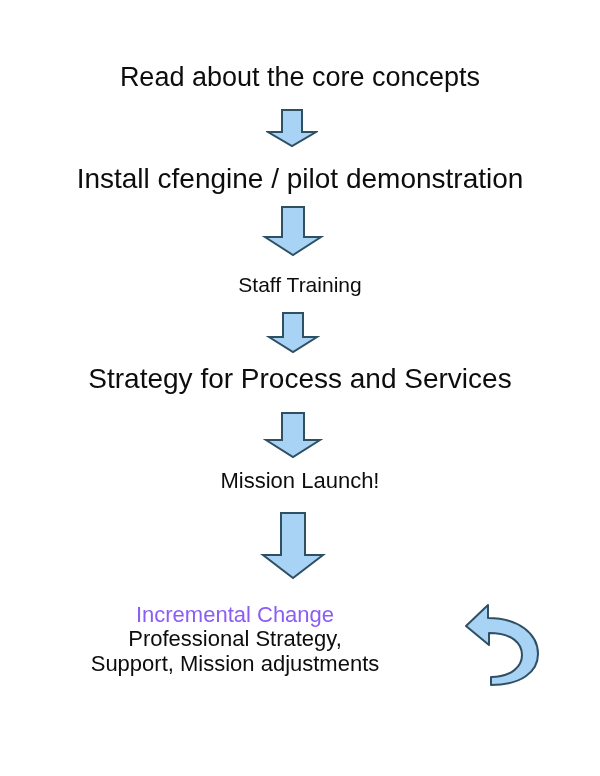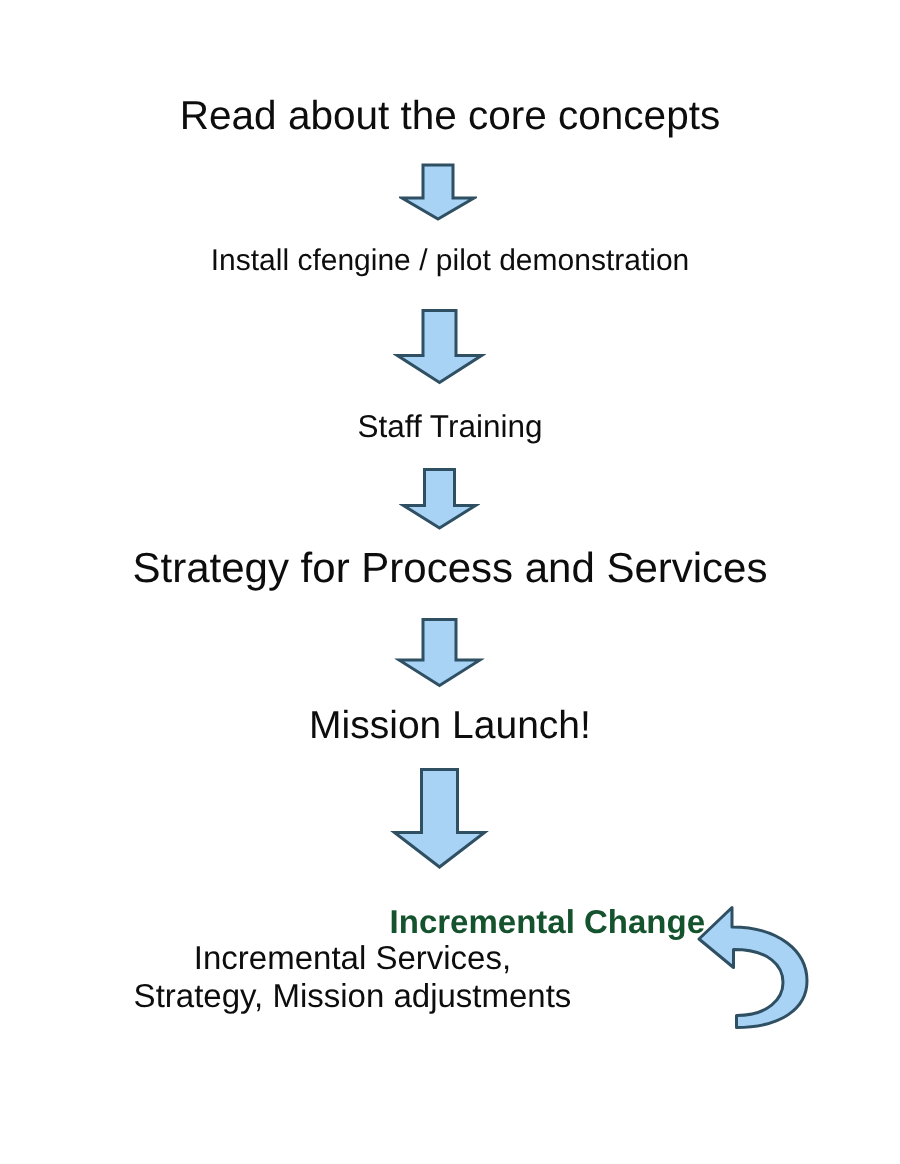--- a/index.html
+++ b/index.html
@@ -28,45 +28,44 @@
     left: 0;
     width: 600px;
     text-align: center;
     color: #0d0d0d;
     font-weight: normal;
     white-space: nowrap;
     letter-spacing: 0px;
   }
 
   .step-1 { top: 62px;  font-size: 27px; }
-  .step-2 { top: 163px; font-size: 20px; }
+  .step-2 { top: 163px; font-size: 28px; }
   .step-3 { top: 273px; font-size: 21px; }
   .step-4 { top: 363px; font-size: 28px; }
-  .step-5 { top: 468px; font-size: 26px; }
+  .step-5 { top: 468px; font-size: 22px; }
 
   .arrow {
     position: absolute;
     display: block;
   }
 
   .final-block {
     position: absolute;
     left: 0;
     width: 470px;
     top: 604px;
     text-align: center;
     line-height: 1.02;
   }
   .final-title {
     font-size: 22px;
-    font-weight: bold;
-    color: #14532d;
+    font-weight: normal;
+    color: #8b5cf6;
     display: block;
     white-space: nowrap;
-    text-align: right;
   }
   .final-sub {
     font-size: 22px;
     font-weight: normal;
     color: #0d0d0d;
     display: block;
     white-space: nowrap;
     margin-top: 2px;
   }
 
@@ -106,22 +105,22 @@
   </svg>
 
   <div class="step-label step-5">Mission Launch!</div>
 
   <svg class="arrow" style="left:259px; top:511px;" width="68" height="70" viewBox="0 0 68 70" aria-hidden="true">
     <polygon points="22,2 46,2 46,44 64,44 34,67 4,44 22,44" fill="#A8D3F5" stroke="#2F4F63" stroke-width="2" stroke-linejoin="miter"></polygon>
   </svg>
 
   <div class="final-block">
     <span class="final-title">Incremental Change</span>
-    <span class="final-sub">Incremental Services,</span>
-    <span class="final-sub">Strategy, Mission adjustments</span>
+    <span class="final-sub">Professional Strategy,</span>
+    <span class="final-sub">Support, Mission adjustments</span>
   </div>
 
   <svg class="loop-arrow" width="82" height="92" viewBox="0 0 82 92" aria-hidden="true">
     <path d="M 27,9
              L 5,30
              L 28,49
              L 28,37
              C 52,37 61,48 61,59
              C 61,70 51,81 30,81
              L 30,89

